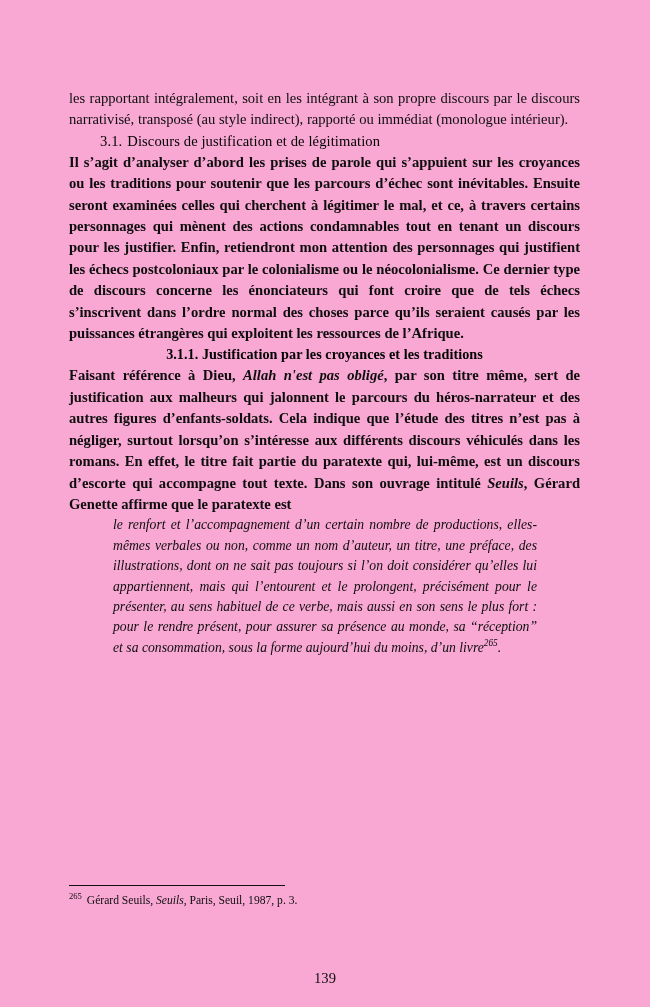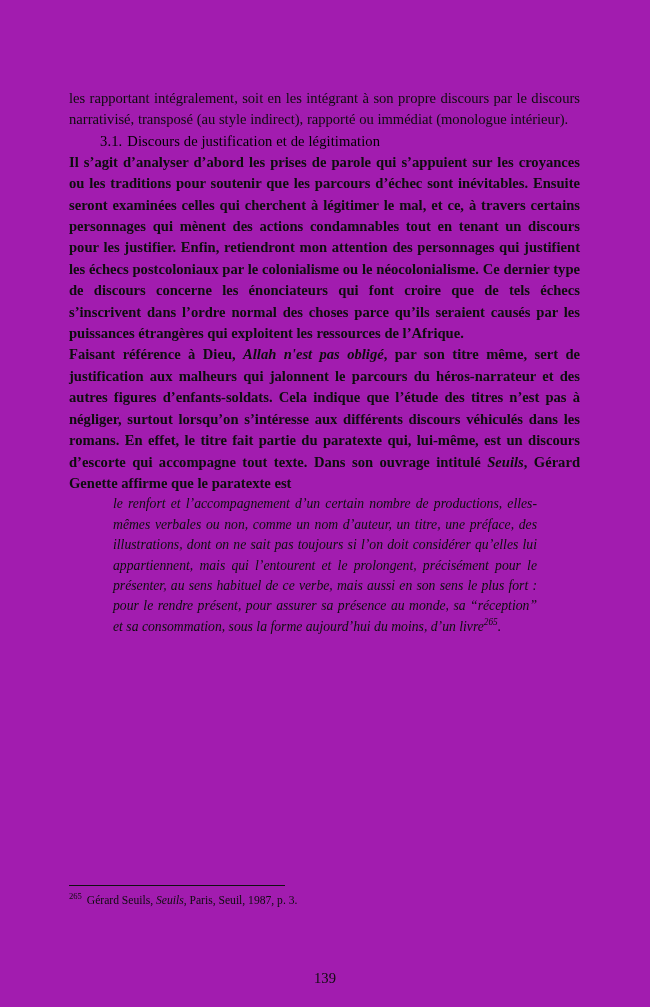--- a/index.html
+++ b/index.html
@@ -5,21 +5,21 @@
 <style>
   html, body {
     margin: 0;
     padding: 0;
     background: #ffffff;
   }
   .page {
     position: relative;
     width: 650px;
     height: 1007px;
-    background: #a21caf;
+    background: #f9a8d4;
     font-family: "Liberation Serif", "DejaVu Serif", serif;
     color: #000000;
     overflow: hidden;
   }
   .content {
     position: absolute;
     left: 69px;
     top: 88px;
     width: 511px;
   }
@@ -125,20 +125,21 @@
   <div class="content">
 
     <p class="body-par">les rapportant intégralement, soit en les intégrant à son propre discours par le discours narrativisé, transposé (au style indirect), rapporté ou immédiat (monologue intérieur).</p>
 
     <h2 class="section-heading para-gap-lg">
       <span class="num">3.1.</span><span>Discours de justification et de légitimation</span>
     </h2>
 
     <p class="body-par para-gap-lg">Il s’agit d’analyser d’abord les prises de parole qui s’appuient sur les croyances ou les traditions pour soutenir que les parcours d’échec sont inévitables. Ensuite seront examinées celles qui cherchent à légitimer le mal, et ce, à travers certains personnages qui mènent des actions condamnables tout en tenant un discours pour les justifier. Enfin, retiendront mon attention des personnages qui justifient les échecs postcoloniaux par le colonialisme ou le néocolonialisme. Ce dernier type de discours concerne les énonciateurs qui font croire que de tels échecs s’inscrivent dans l’ordre normal des choses parce qu’ils seraient causés par les puissances étrangères qui exploitent les ressources de l’Afrique.</p>
 
+    <h3 class="subsection-heading para-gap-lg">3.1.1. Justification par les croyances et les traditions</h3>
 
     <p class="body-par para-gap-lg"><span>Faisant référence à Dieu, </span><span class="ital">Allah n'est pas obligé</span><span>, par son titre même, sert de justification aux malheurs qui jalonnent le parcours du héros-narrateur et des autres figures d’enfants-soldats. Cela indique que l’étude des titres n’est pas à négliger, surtout lorsqu’on s’intéresse aux différents discours véhiculés dans les romans. En effet, le titre fait partie du paratexte qui, lui-même, est un discours d’escorte qui accompagne tout texte. Dans son ouvrage intitulé </span><span class="ital">Seuils</span><span>, Gérard Genette affirme que le paratexte est</span></p>
 
     <blockquote class="quote-block para-gap-md"><span></span><span>le renfort et l’accompagnement d’un certain nombre de productions, elles-mêmes verbales ou non, comme un nom d’auteur, un titre, une préface, des illustrations, dont on ne sait pas toujours si l’on doit considérer qu’elles lui appartiennent, mais qui l’entourent et le prolongent, précisément pour le présenter, au sens habituel de ce verbe, mais aussi en son sens le plus fort : pour le rendre présent, pour assurer sa présence au monde, sa “réception” et sa consommation, sous la forme aujourd’hui du moins, d’un livre</span><sup class="fn-ref">265</sup><span>.</span></blockquote>
 
 
   </div>
 
   <div class="footnote-area">
     <hr class="footnote-rule">

